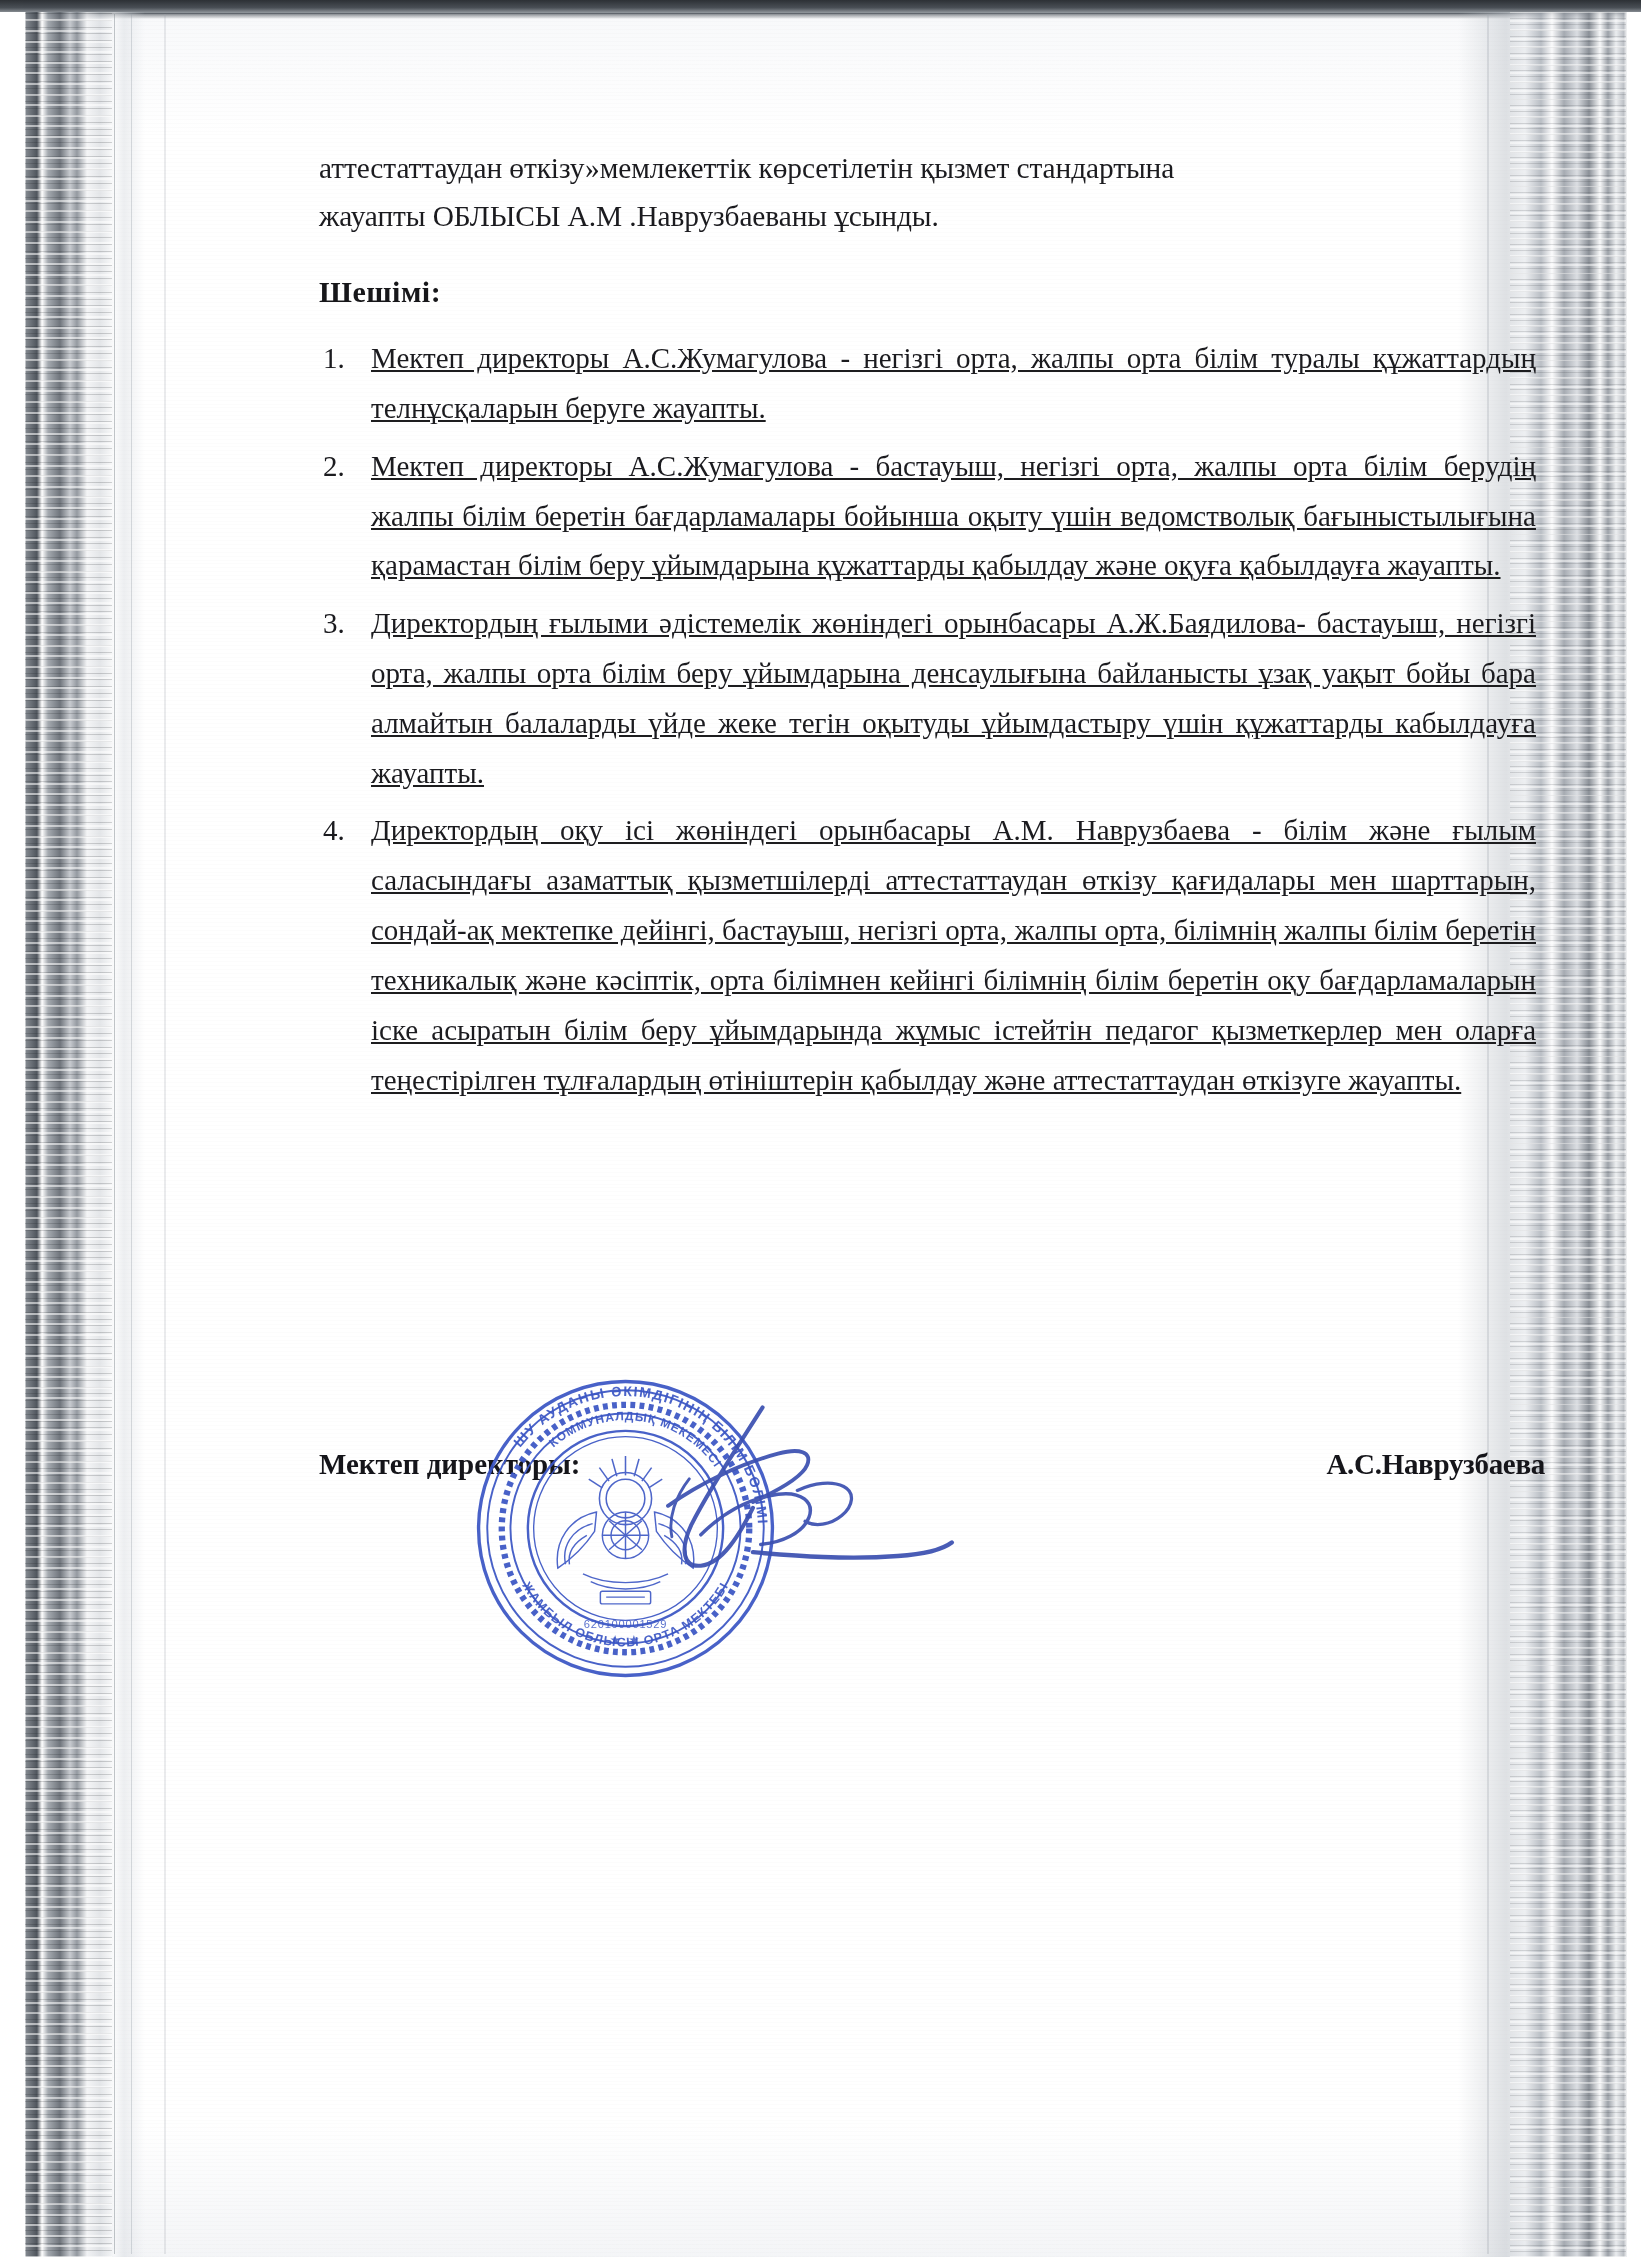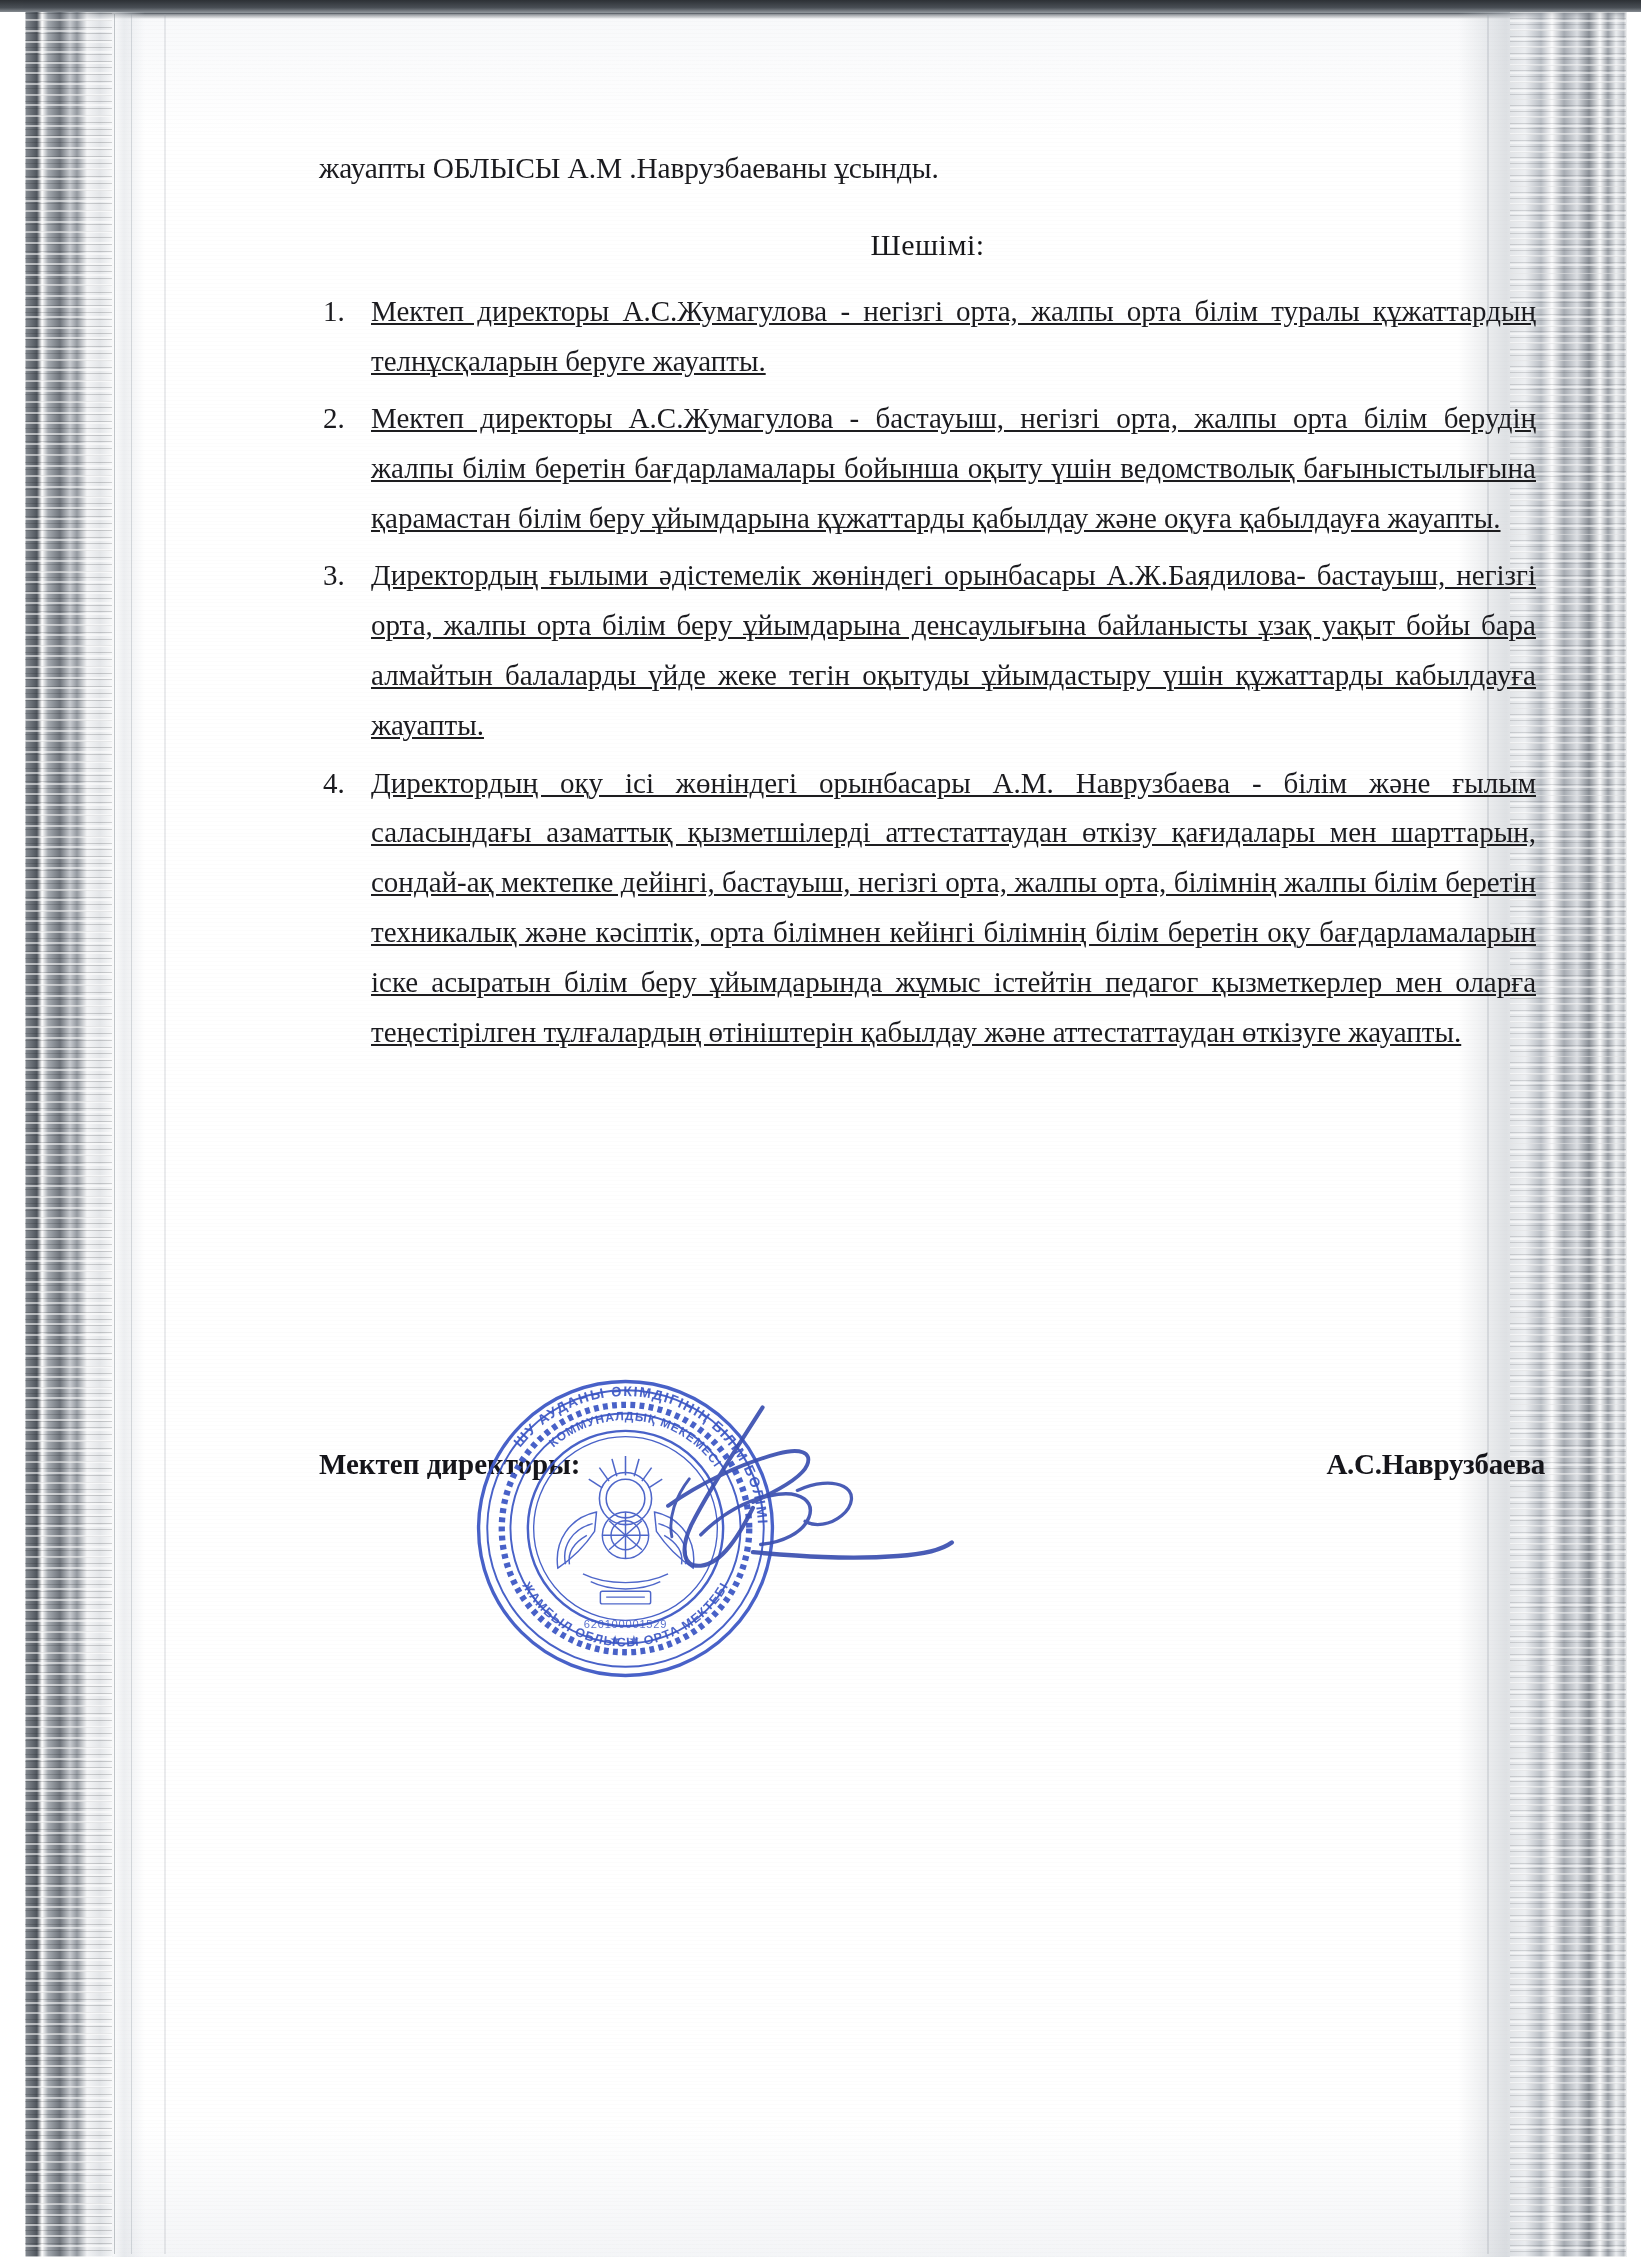--- a/index.html
+++ b/index.html
@@ -176,22 +176,21 @@
     line-height: 1.62;
     text-align: justify;
     letter-spacing: -0.1px;
     color: #1b1b1f;
   }
   .para-lead .l2 {
     display: block;
   }
 
   .section-title {
-    text-align: center;
-    font-weight: normal;
+    font-weight: bold;
     font-size: 30px;
     margin-top: 35px;
     margin-bottom: 25px;
     letter-spacing: 0.5px;
     color: #17171a;
   }
 
   ol.decisions {
     margin: 0;
     padding: 0;
@@ -273,20 +272,21 @@
   <div class="left-hairline"></div>
   <div class="left-hairline2"></div>
   <div class="fold-a"></div>
   <div class="fold-b"></div>
   <div class="streaks-right"></div>
   <div class="streaks-right-speck"></div>
 
   <div class="body-text">
 
     <div class="para-lead">
+      <span>аттестаттаудан өткізу»мемлекеттік көрсетілетін қызмет стандартына</span>
       <span class="l2">жауапты ОБЛЫСЫ   А.М .Наврузбаеваны  ұсынды.</span>
     </div>
 
     <div class="section-title">Шешімі:</div>
 
     <ol class="decisions">
       <li>
         <span>Мектеп директоры   А.С.Жумагулова - негізгі орта, жалпы орта білім туралы құжаттардың телнұсқаларын беруге жауапты.</span>
       </li>
       <li>

